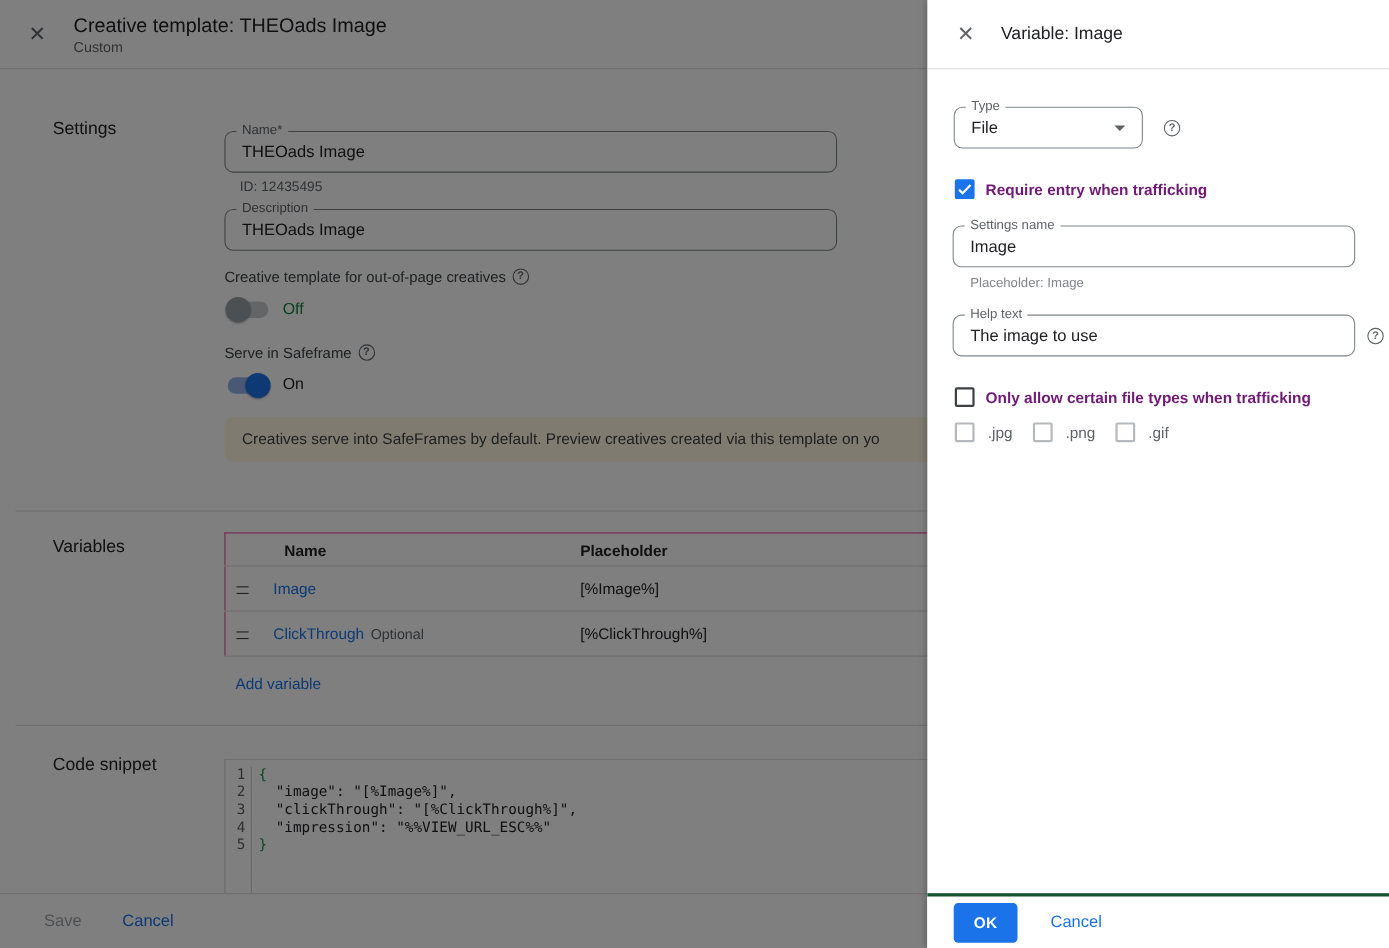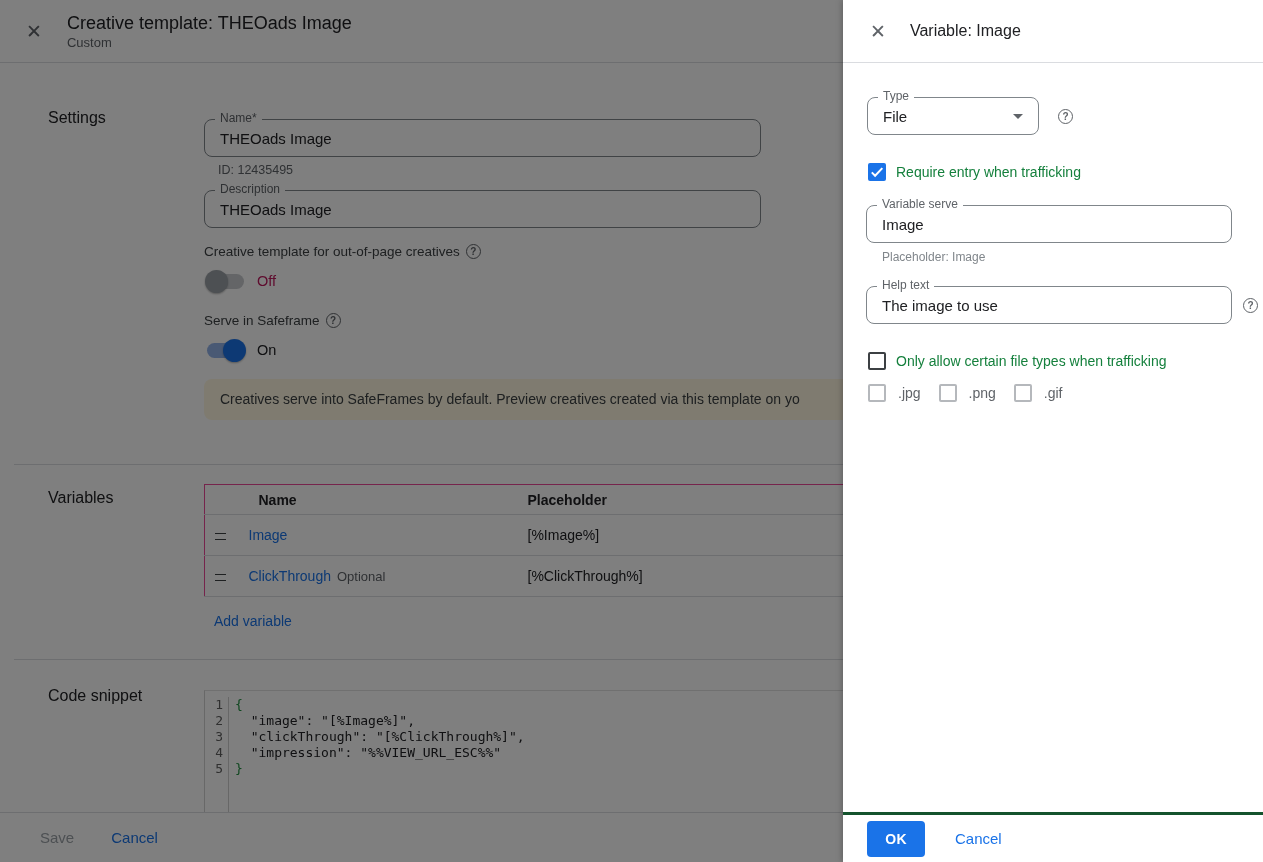--- a/index.html
+++ b/index.html
@@ -37,21 +37,21 @@
   .qicon { display:inline-flex; align-items:center; justify-content:center; width:15px; height:15px;
     border:1.4px solid #5f6368; border-radius:50%; font-size:10px; font-weight:700; color:#5f6368; flex:0 0 15px; }
 
   .toggle { position:relative; width:37px; height:15px; border-radius:8px; margin-left:3px; }
   .toggle.off { background:#c8cbcf; }
   .toggle.off .knob { background:#9aa0a6; left:-2px; }
   .toggle.on  { background:#93b3e8; }
   .toggle.on  .knob { background:#1a73e8; left:16px; }
   .knob { position:absolute; top:-4px; width:23px; height:23px; border-radius:50%; box-shadow:0 1px 2px rgba(0,0,0,.3); }
   .toggle-row { display:flex; align-items:center; gap:13px; font-size:14.5px; }
-  .t-state-off { color:#be185d; } .t-state-on { color:#202124; }
+  .t-state-off { color:#15803d; } .t-state-on { color:#202124; }
 
   .note { width:1000px; background:#fef7e0; border-radius:8px; padding:12px 16px; font-size:14px; color:#3c4043; line-height:16.5px; }
   .note .l1 { white-space:nowrap; overflow:hidden; }
   .note a { color:#1a73e8; text-decoration:underline; cursor:pointer; }
   .ext-icon { display:inline-block; vertical-align:-1px; margin-left:4px; }
 
   
   .var-table { width:1000px; border:1px solid #ec4899; border-radius:2px; border-collapse:collapse; }
   .var-table th, .var-table td { text-align:left; font-size:14px; border-bottom:1px solid #dadce0; }
   .var-table th { font-weight:700; color:#202124; height:30px; padding:0; }
@@ -93,21 +93,21 @@
   .type-value { font-size:15px; color:#202124; }
   .dd-arrow { width:0; height:0; border-left:5px solid transparent; border-right:5px solid transparent; border-top:5px solid #5f6368; }
   .type-row .qicon { margin-left:19px; }
 
   .cb-row { display:flex; align-items:center; margin:28px 0 0 25px; }
   .cbox { width:18px; height:18px; border-radius:2px; flex:0 0 18px; position:relative; }
   .cbox.checked { background:#1a73e8; }
   .cbox.checked svg { position:absolute; inset:0; }
   .cbox.unchecked { border:2px solid #3c4043; background:#fff; }
   .cbox.disabled { border:2px solid #b5b8bc; background:#fff; }
-  .cb-label { font-size:14px; font-weight:400; color:#15803d; margin-left:10px; }
+  .cb-label { font-size:14px; font-weight:700; color:#701a75; margin-left:10px; }
 
   .pfield-row { display:flex; align-items:center; margin-left:23px; }
   .pfield { width:366px; }
   .pfield input { font-size:15px; }
   .p-hint { font-size:12px; color:#80868b; margin:7px 0 0 39px; }
   .help-qicon { margin-left:11px; }
 
   .ft-row { display:flex; align-items:center; margin:14px 0 0 25px; }
   .ft-label { font-size:14px; color:#5f6368; margin-left:12px; }
   .ft-row .cbox + * + .cbox, .ft-gap { margin-left:18px; }
@@ -281,21 +281,21 @@
         <span class="cbox checked">
           <svg viewBox="0 0 18 18">
               <path d="M3.8 9.4l3.3 3.3 7.2-7.6" stroke="#fff" stroke-width="2" fill="none"></path>
             </svg>
         </span>
         <span class="cb-label">Require entry when trafficking</span>
       </div>
 
       <div class="pfield-row" style="margin-top:24px;">
         <div class="ofield pfield">
-          <span class="flabel">Variable serve</span>
+          <span class="flabel">Settings name</span>
           <input type="text" value="Image" style="">
         </div>
       </div>
       <div class="p-hint">Placeholder: Image</div>
 
       <div class="pfield-row" style="margin-top:22px;">
         <div class="ofield pfield">
           <span class="flabel">Help text</span>
           <input type="text" value="The image to use" style="">
         </div>

